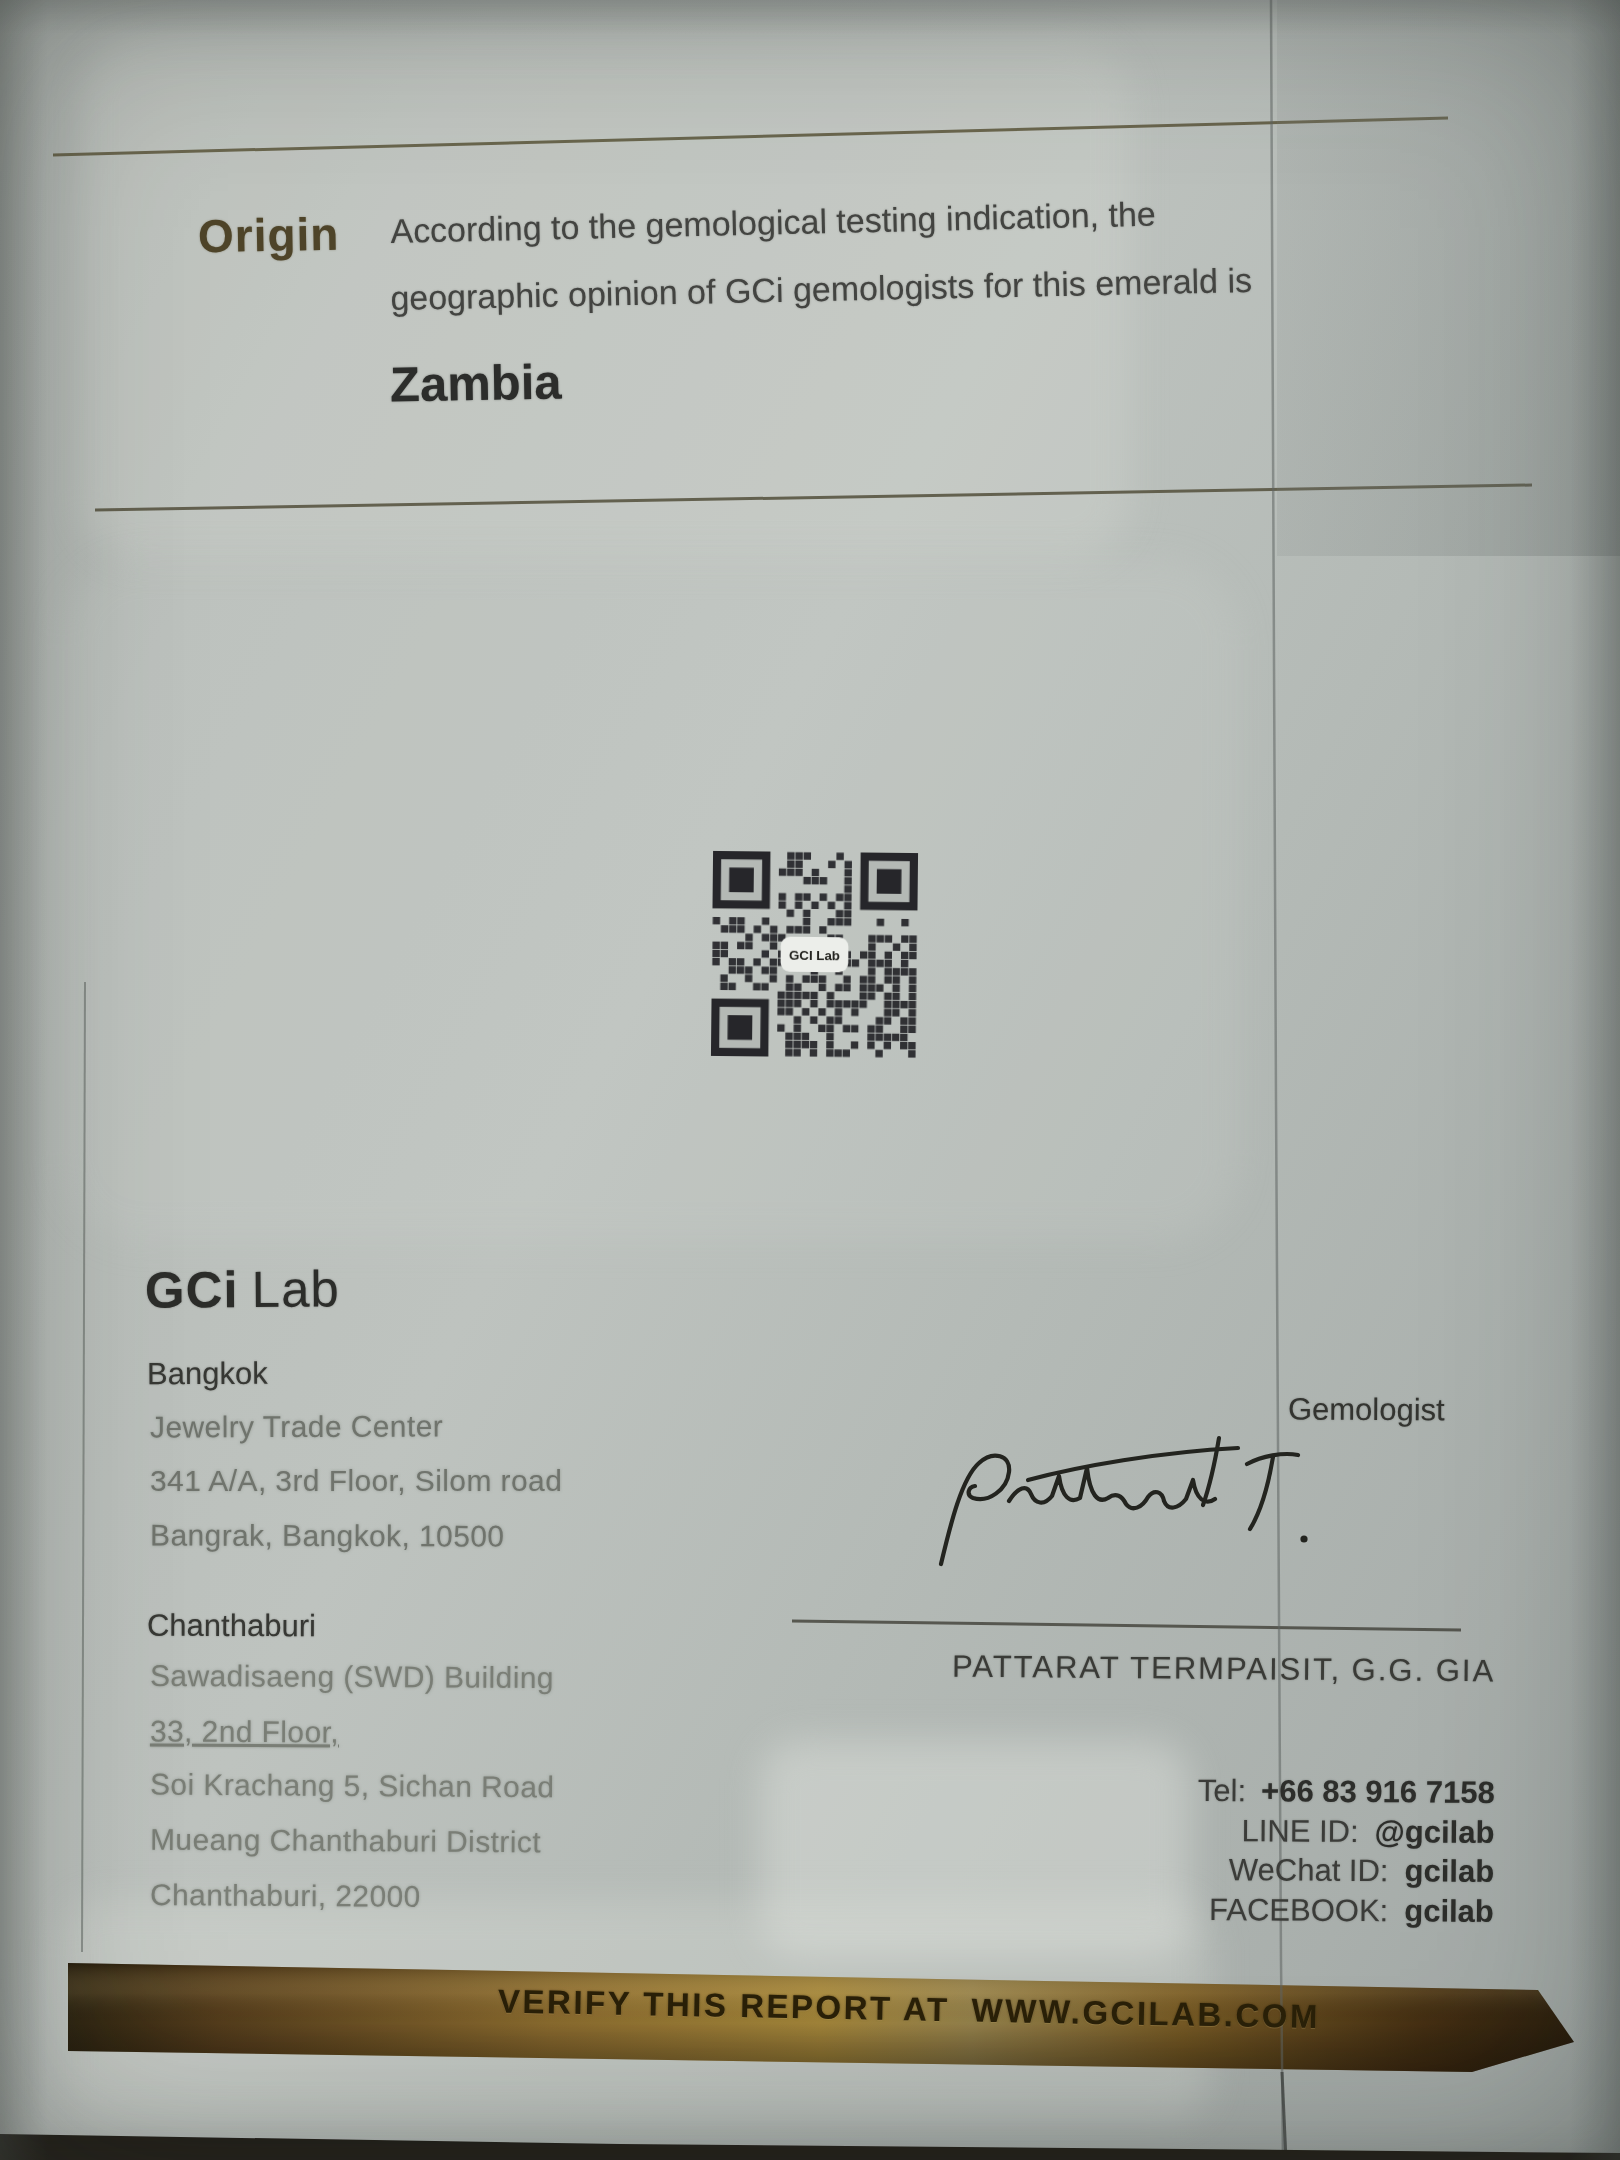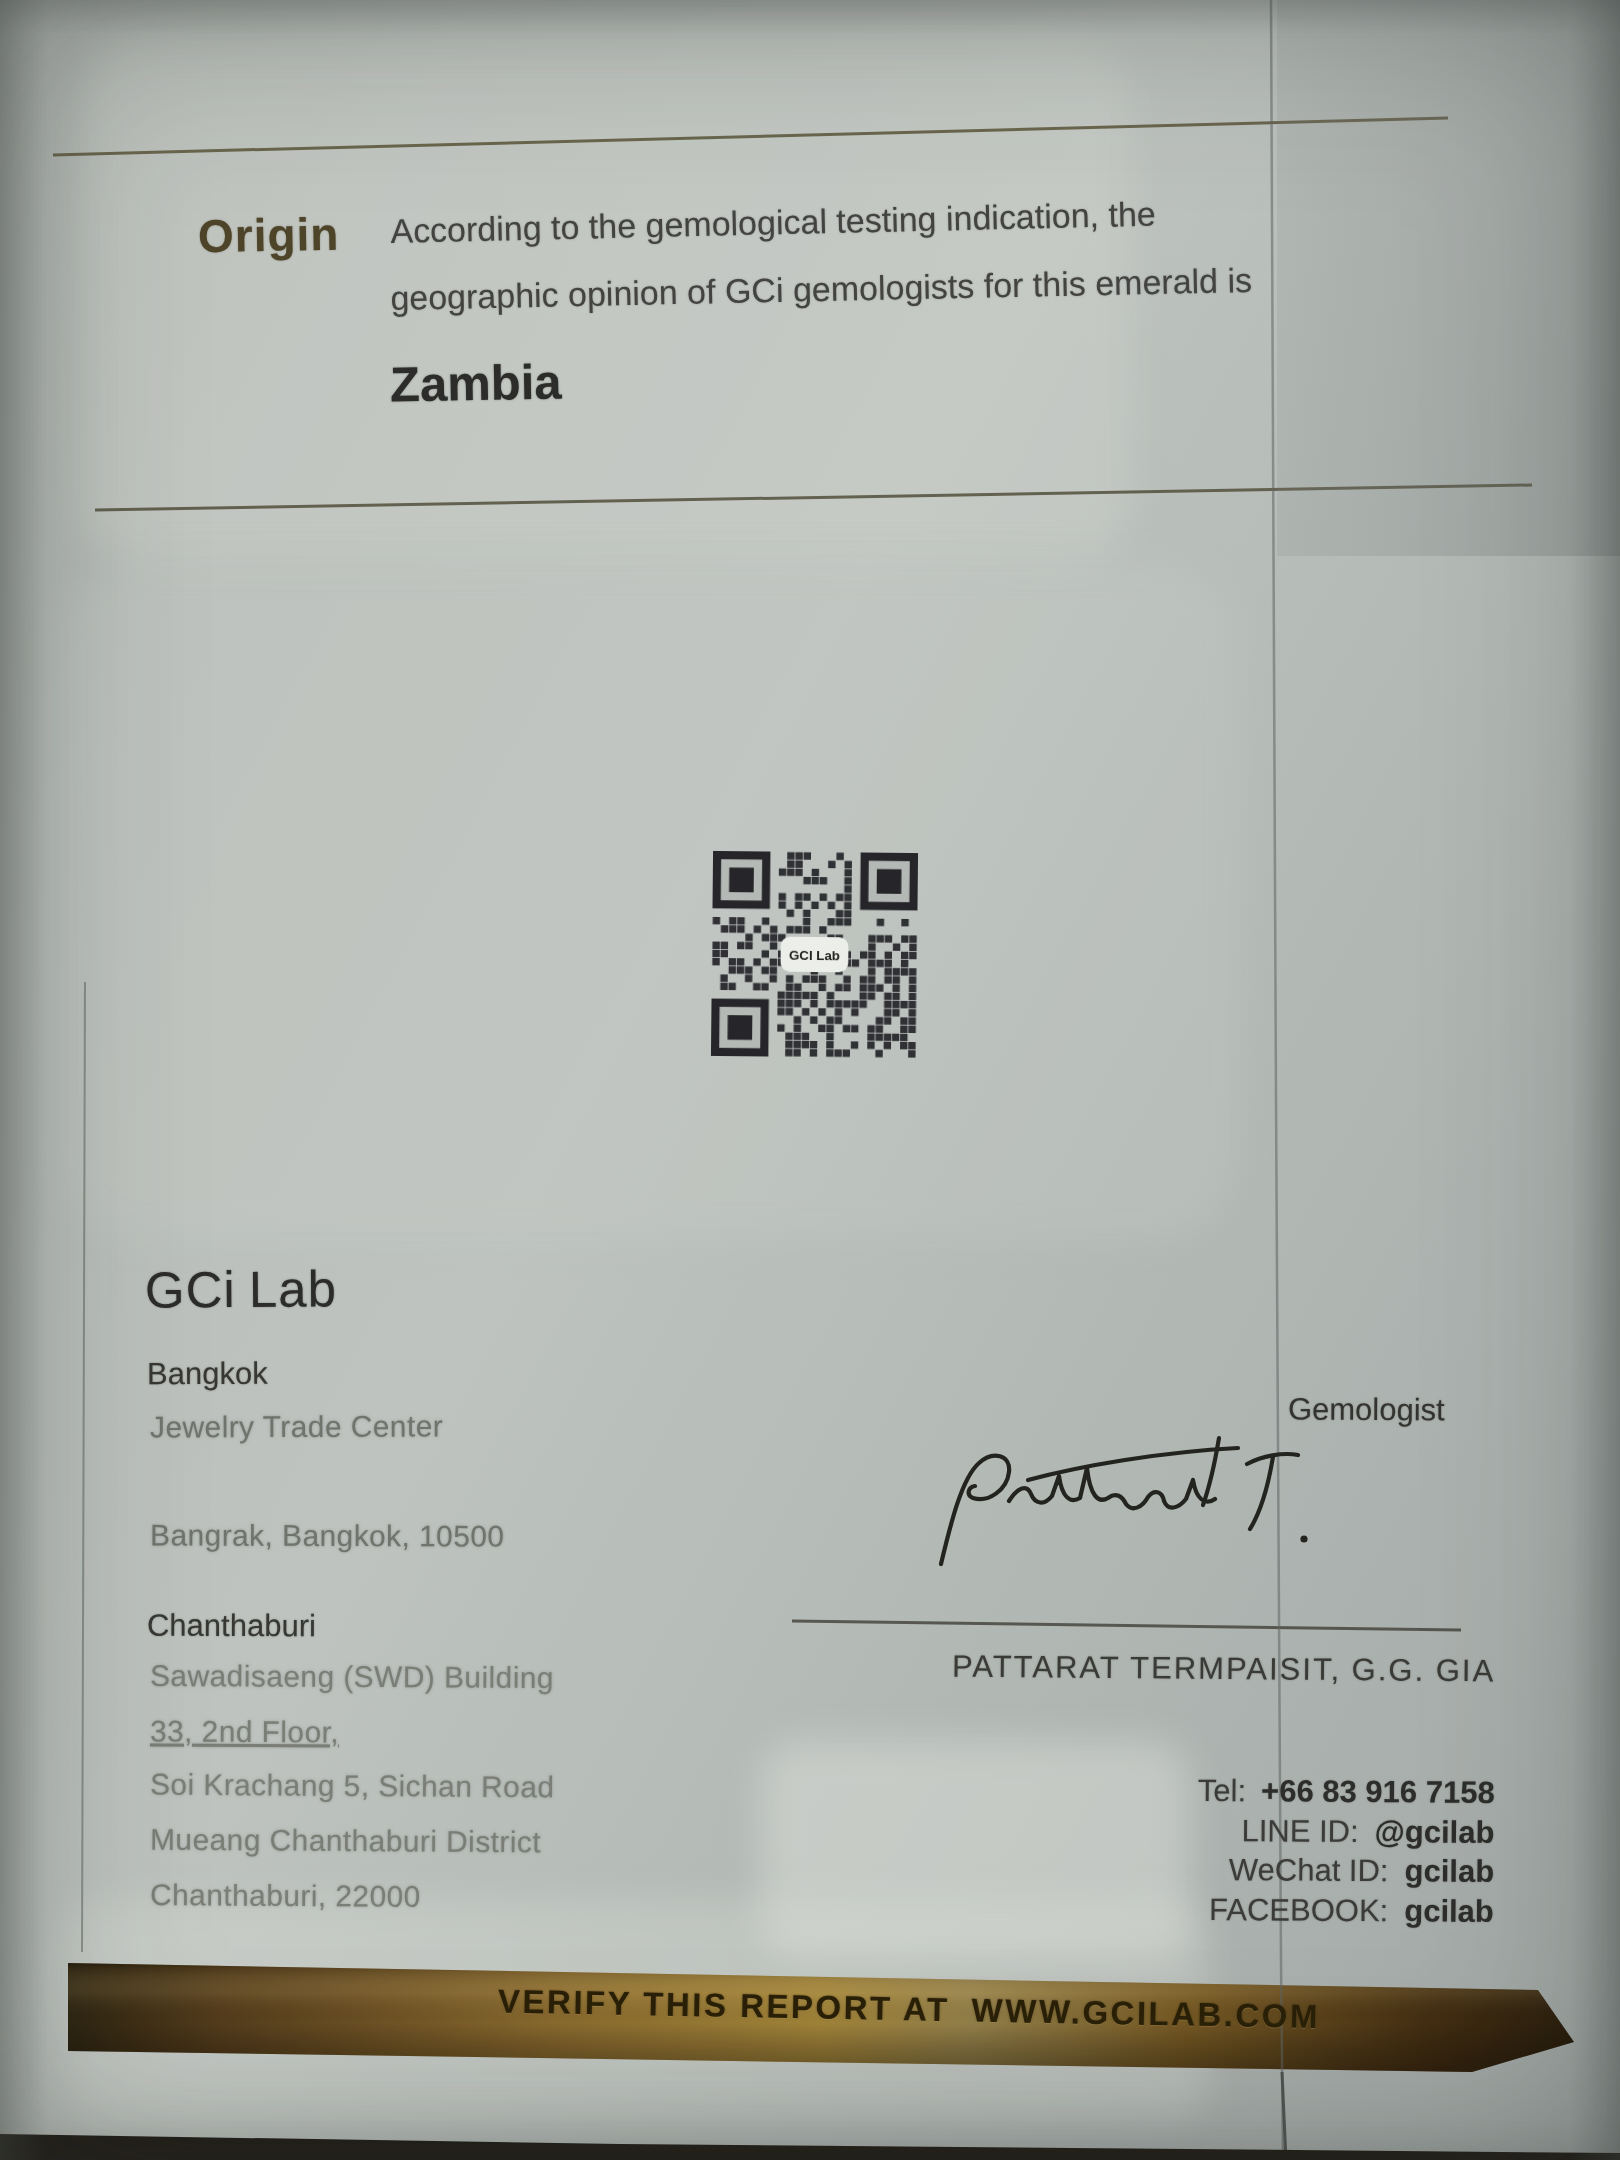--- a/index.html
+++ b/index.html
@@ -17,21 +17,21 @@
   
   .origin-label{left:198px;top:208px;font-size:46px;font-weight:700;letter-spacing:1px;
                 color:#4e4429;transform:rotate(-1deg);text-shadow:0 0 2px rgba(78,68,41,.45);}
   .desc{font-size:34px;color:#434441;transform-origin:left top;text-shadow:0 0 2px rgba(67,68,65,.4);}
   .desc1{left:390px;top:212px;transform:rotate(-1.3deg);}
   .desc2{left:390px;top:279px;transform:rotate(-1.2deg);}
   .zambia{left:390px;top:355px;font-size:49px;font-weight:700;color:#2c2d2b;
           transform:rotate(-1deg);text-shadow:0 0 2px rgba(44,45,43,.5);}
   .logo{left:145px;top:1260px;font-size:51px;color:#2c2d2a;transform:rotate(-.4deg);
         text-shadow:0 0 2px rgba(44,45,42,.45);}
-  .logo .b{font-weight:400;letter-spacing:1px;}
+  .logo .b{font-weight:700;letter-spacing:1px;}
   .logo .l{font-weight:400;margin-left:13px;letter-spacing:1px;}
   .city{font-size:31px;font-weight:400;color:#373834;left:147px;
         text-shadow:0 0 2px rgba(55,56,52,.45);}
   .addr{font-size:30px;color:#70746d;left:150px;letter-spacing:.4px;
         text-shadow:0 0 3px rgba(112,116,109,.55);}
   .addr.ch{color:#7a7e76;}
   .gemologist{left:1288px;top:1392px;font-size:31px;color:#333430;transform:rotate(.3deg);
               text-shadow:0 0 2px rgba(51,52,48,.4);}
   .gname{left:952px;top:1651px;font-size:31px;letter-spacing:2px;color:#3a3b37;
          transform:rotate(.5deg);text-shadow:0 0 2px rgba(58,59,55,.45);}
@@ -339,20 +339,21 @@
       </g>
     </svg>
   </div>
 
   <div class="txt logo">
     <span class="b">GCi</span><span class="l">Lab</span>
   </div>
 
   <div class="txt city" style="top:1356px;transform:rotate(-.2deg);">Bangkok</div>
   <div class="txt addr" style="top:1410px;transform:rotate(-.2deg);">Jewelry Trade Center</div>
+  <div class="txt addr" style="top:1464px;">341 A/A, 3rd Floor, Silom road</div>
   <div class="txt addr" style="top:1519px;transform:rotate(.2deg);">Bangrak, Bangkok, 10500</div>
 
   <div class="txt city" style="top:1608px;transform:rotate(.2deg);">Chanthaburi</div>
   <div class="txt addr ch" style="top:1660px;transform:rotate(.3deg);">Sawadisaeng (SWD) Building</div>
   <div class="txt addr ch" style="top:1715px;transform:rotate(.3deg);text-decoration:underline;">33, 2nd Floor,</div>
   <div class="txt addr ch" style="top:1769px;transform:rotate(.4deg);">Soi Krachang 5, Sichan Road</div>
   <div class="txt addr ch" style="top:1824px;transform:rotate(.4deg);">Mueang Chanthaburi District</div>
   <div class="txt addr ch" style="top:1879px;transform:rotate(.4deg);">Chanthaburi, 22000</div>
 
   <div class="txt gemologist">Gemologist</div>

